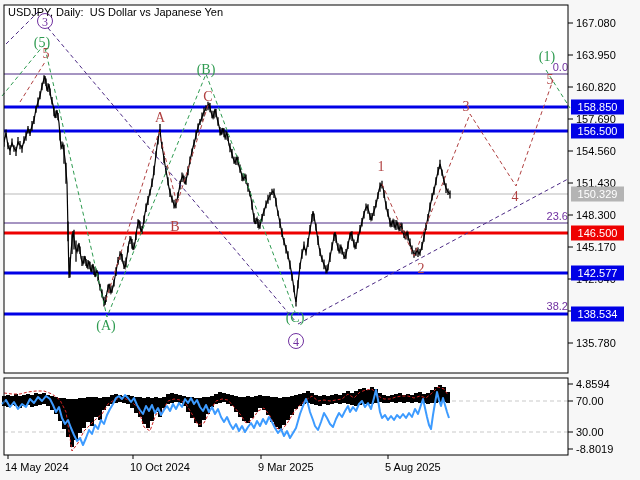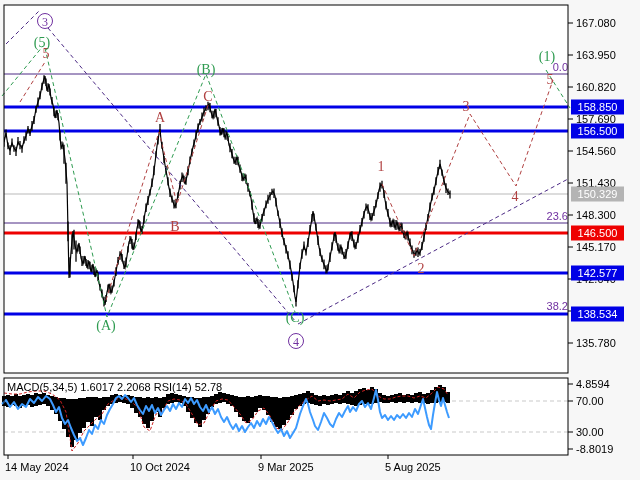--- a/index.html
+++ b/index.html
@@ -127,14 +127,14 @@
         <line x1="8" y1="455" x2="8" y2="459" stroke="#000"></line>
         <text x="5" y="471">14 May 2024</text>
         <line x1="133" y1="455" x2="133" y2="459" stroke="#000"></line>
         <text x="130" y="471">10 Oct 2024</text>
         <line x1="261" y1="455" x2="261" y2="459" stroke="#000"></line>
         <text x="258" y="471">9 Mar 2025</text>
         <line x1="388" y1="455" x2="388" y2="459" stroke="#000"></line>
         <text x="385" y="471">5 Aug 2025</text>
       </g>
     </svg>
-  <div id="indicator-label" class="overlay-label">MACD(5,34,5) 1.6017 2.2068 RSI(14) 52.78</div>
+  <div id="title-label" class="overlay-label">USDJPY, Daily:  US Dollar vs Japanese Yen</div>
 </div>
 
 </body></html>

